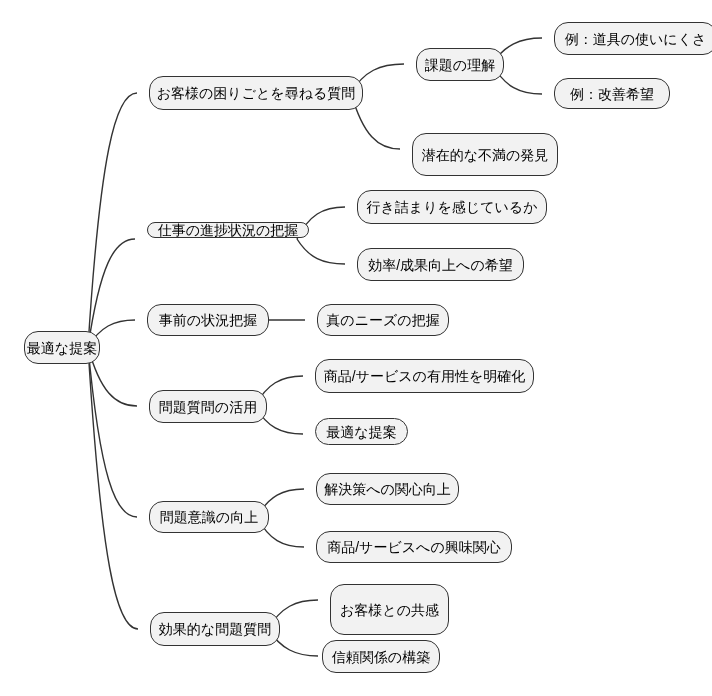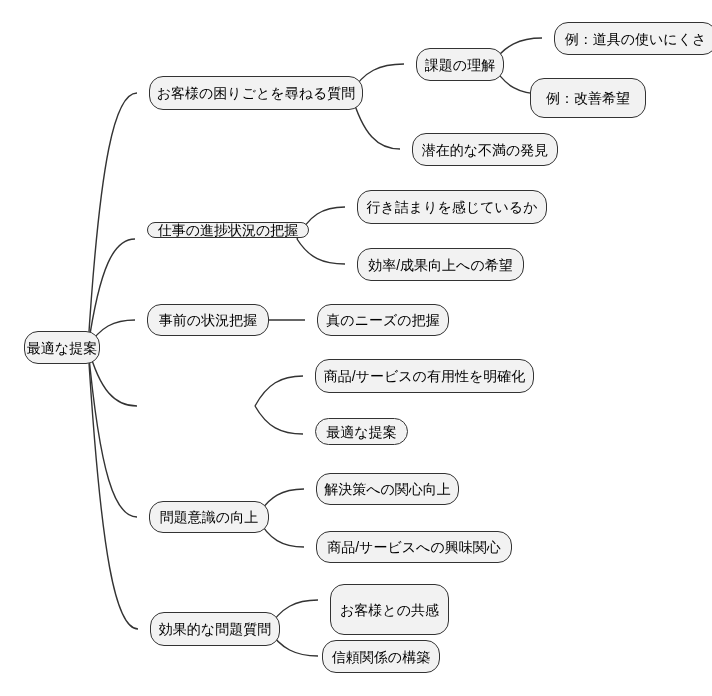--- a/index.html
+++ b/index.html
@@ -66,30 +66,31 @@
 
     <path d="M268,629 C281,607 296,600 318,600"></path>
     <path d="M268,629 C281,649 296,656 318,656"></path>
   </svg>
 
   <div class="node" style="left:12px;top:331px;width:76px;height:33px">最適な提案</div>
 
   <div class="node" style="left:137px;top:76px;width:214px;height:34px">お客様の困りごとを尋ねる質問</div>
   <div class="node" style="left:404px;top:48px;width:88px;height:33px">課題の理解</div>
   <div class="node" style="left:542px;top:22px;width:163px;height:33px">例：道具の使いにくさ</div>
-  <div class="node" style="left:518px;top:78px;width:116px;height:40px">例：改善希望</div>
-  <div class="node" style="left:400px;top:133px;width:146px;height:33px">潜在的な不満の発見</div>
+  <div class="node" style="left:542px;top:78px;width:116px;height:31px">例：改善希望</div>
+  <div class="node" style="left:400px;top:133px;width:146px;height:43px">潜在的な不満の発見</div>
 
   <div class="node" style="left:135px;top:222px;width:162px;height:16px">仕事の進捗状況の把握</div>
   <div class="node" style="left:345px;top:190px;width:190px;height:34px">行き詰まりを感じているか</div>
   <div class="node" style="left:345px;top:248px;width:167px;height:33px">効率/成果向上への希望</div>
 
   <div class="node" style="left:135px;top:304px;width:122px;height:32px">事前の状況把握</div>
   <div class="node" style="left:305px;top:304px;width:132px;height:32px">真のニーズの把握</div>
 
+  <div class="node" style="left:137px;top:390px;width:118px;height:33px">問題質問の活用</div>
   <div class="node" style="left:303px;top:359px;width:219px;height:34px">商品/サービスの有用性を明確化</div>
   <div class="node" style="left:303px;top:418px;width:93px;height:27px">最適な提案</div>
 
   <div class="node" style="left:137px;top:501px;width:120px;height:32px">問題意識の向上</div>
   <div class="node" style="left:304px;top:473px;width:143px;height:32px">解決策への関心向上</div>
   <div class="node" style="left:304px;top:531px;width:196px;height:32px">商品/サービスへの興味関心</div>
 
   <div class="node" style="left:138px;top:612px;width:130px;height:34px">効果的な問題質問</div>
   <div class="node" style="left:318px;top:584px;width:119px;height:51px">お客様との共感</div>
   <div class="node" style="left:310px;top:640px;width:118px;height:33px">信頼関係の構築</div>

